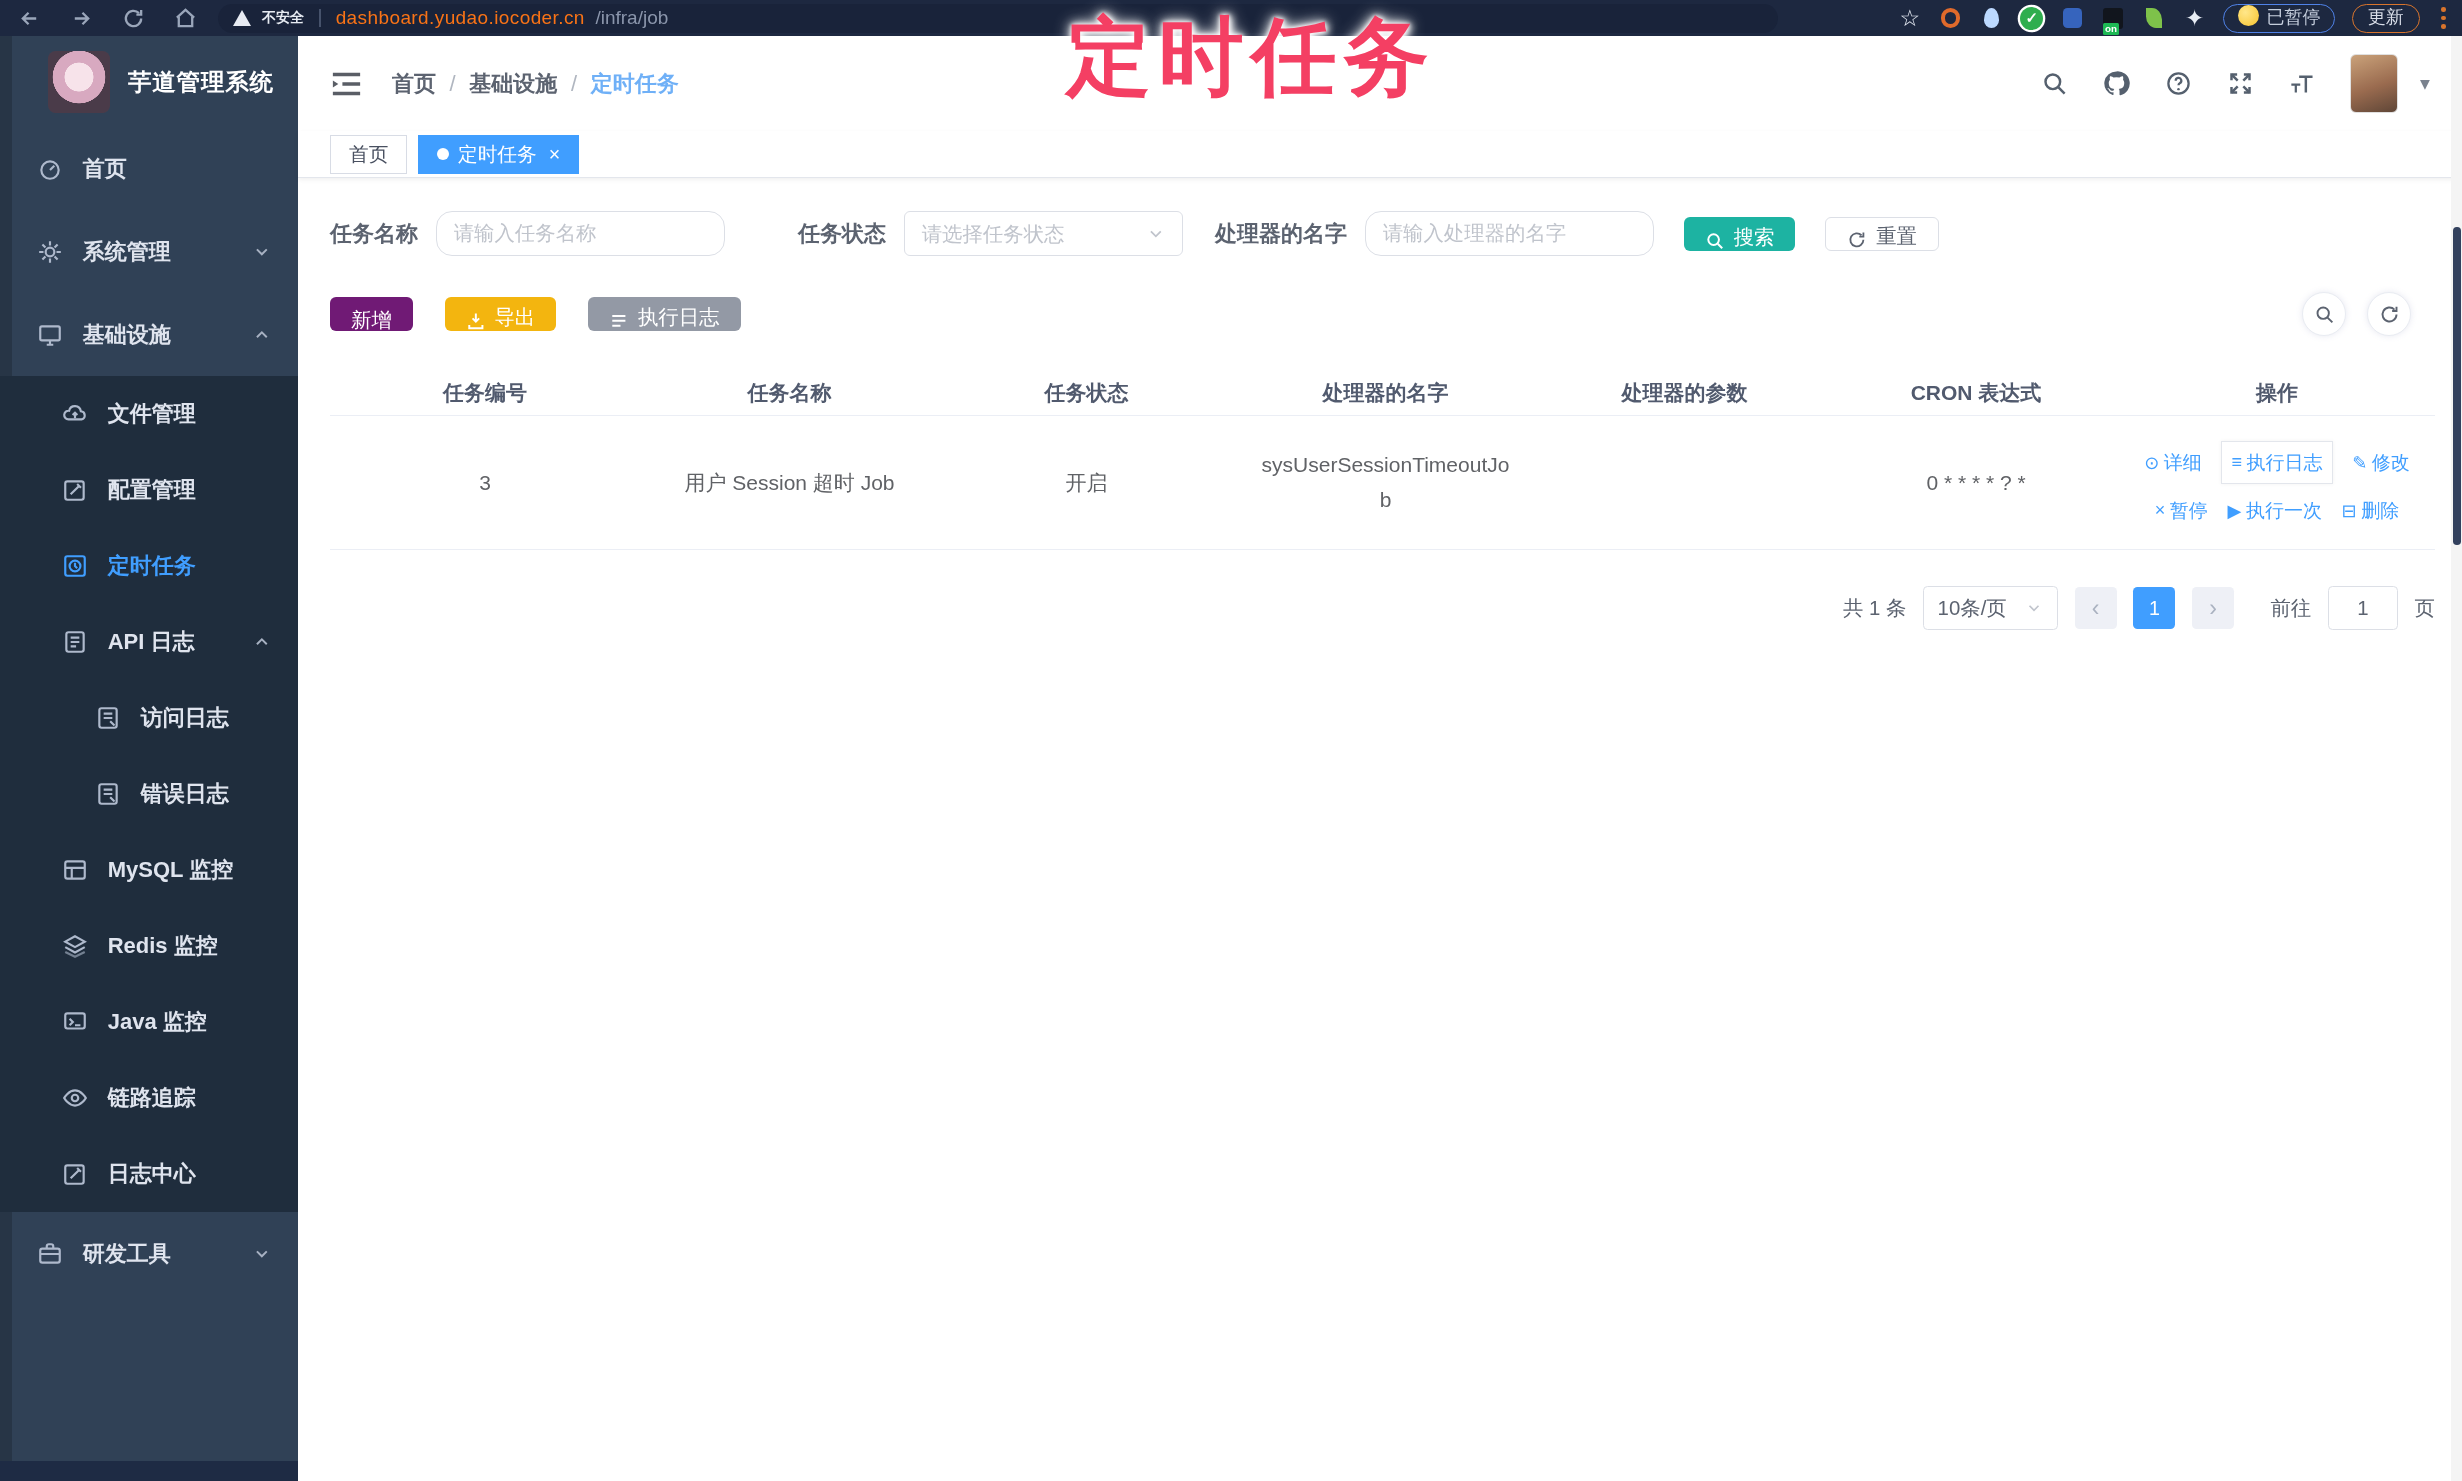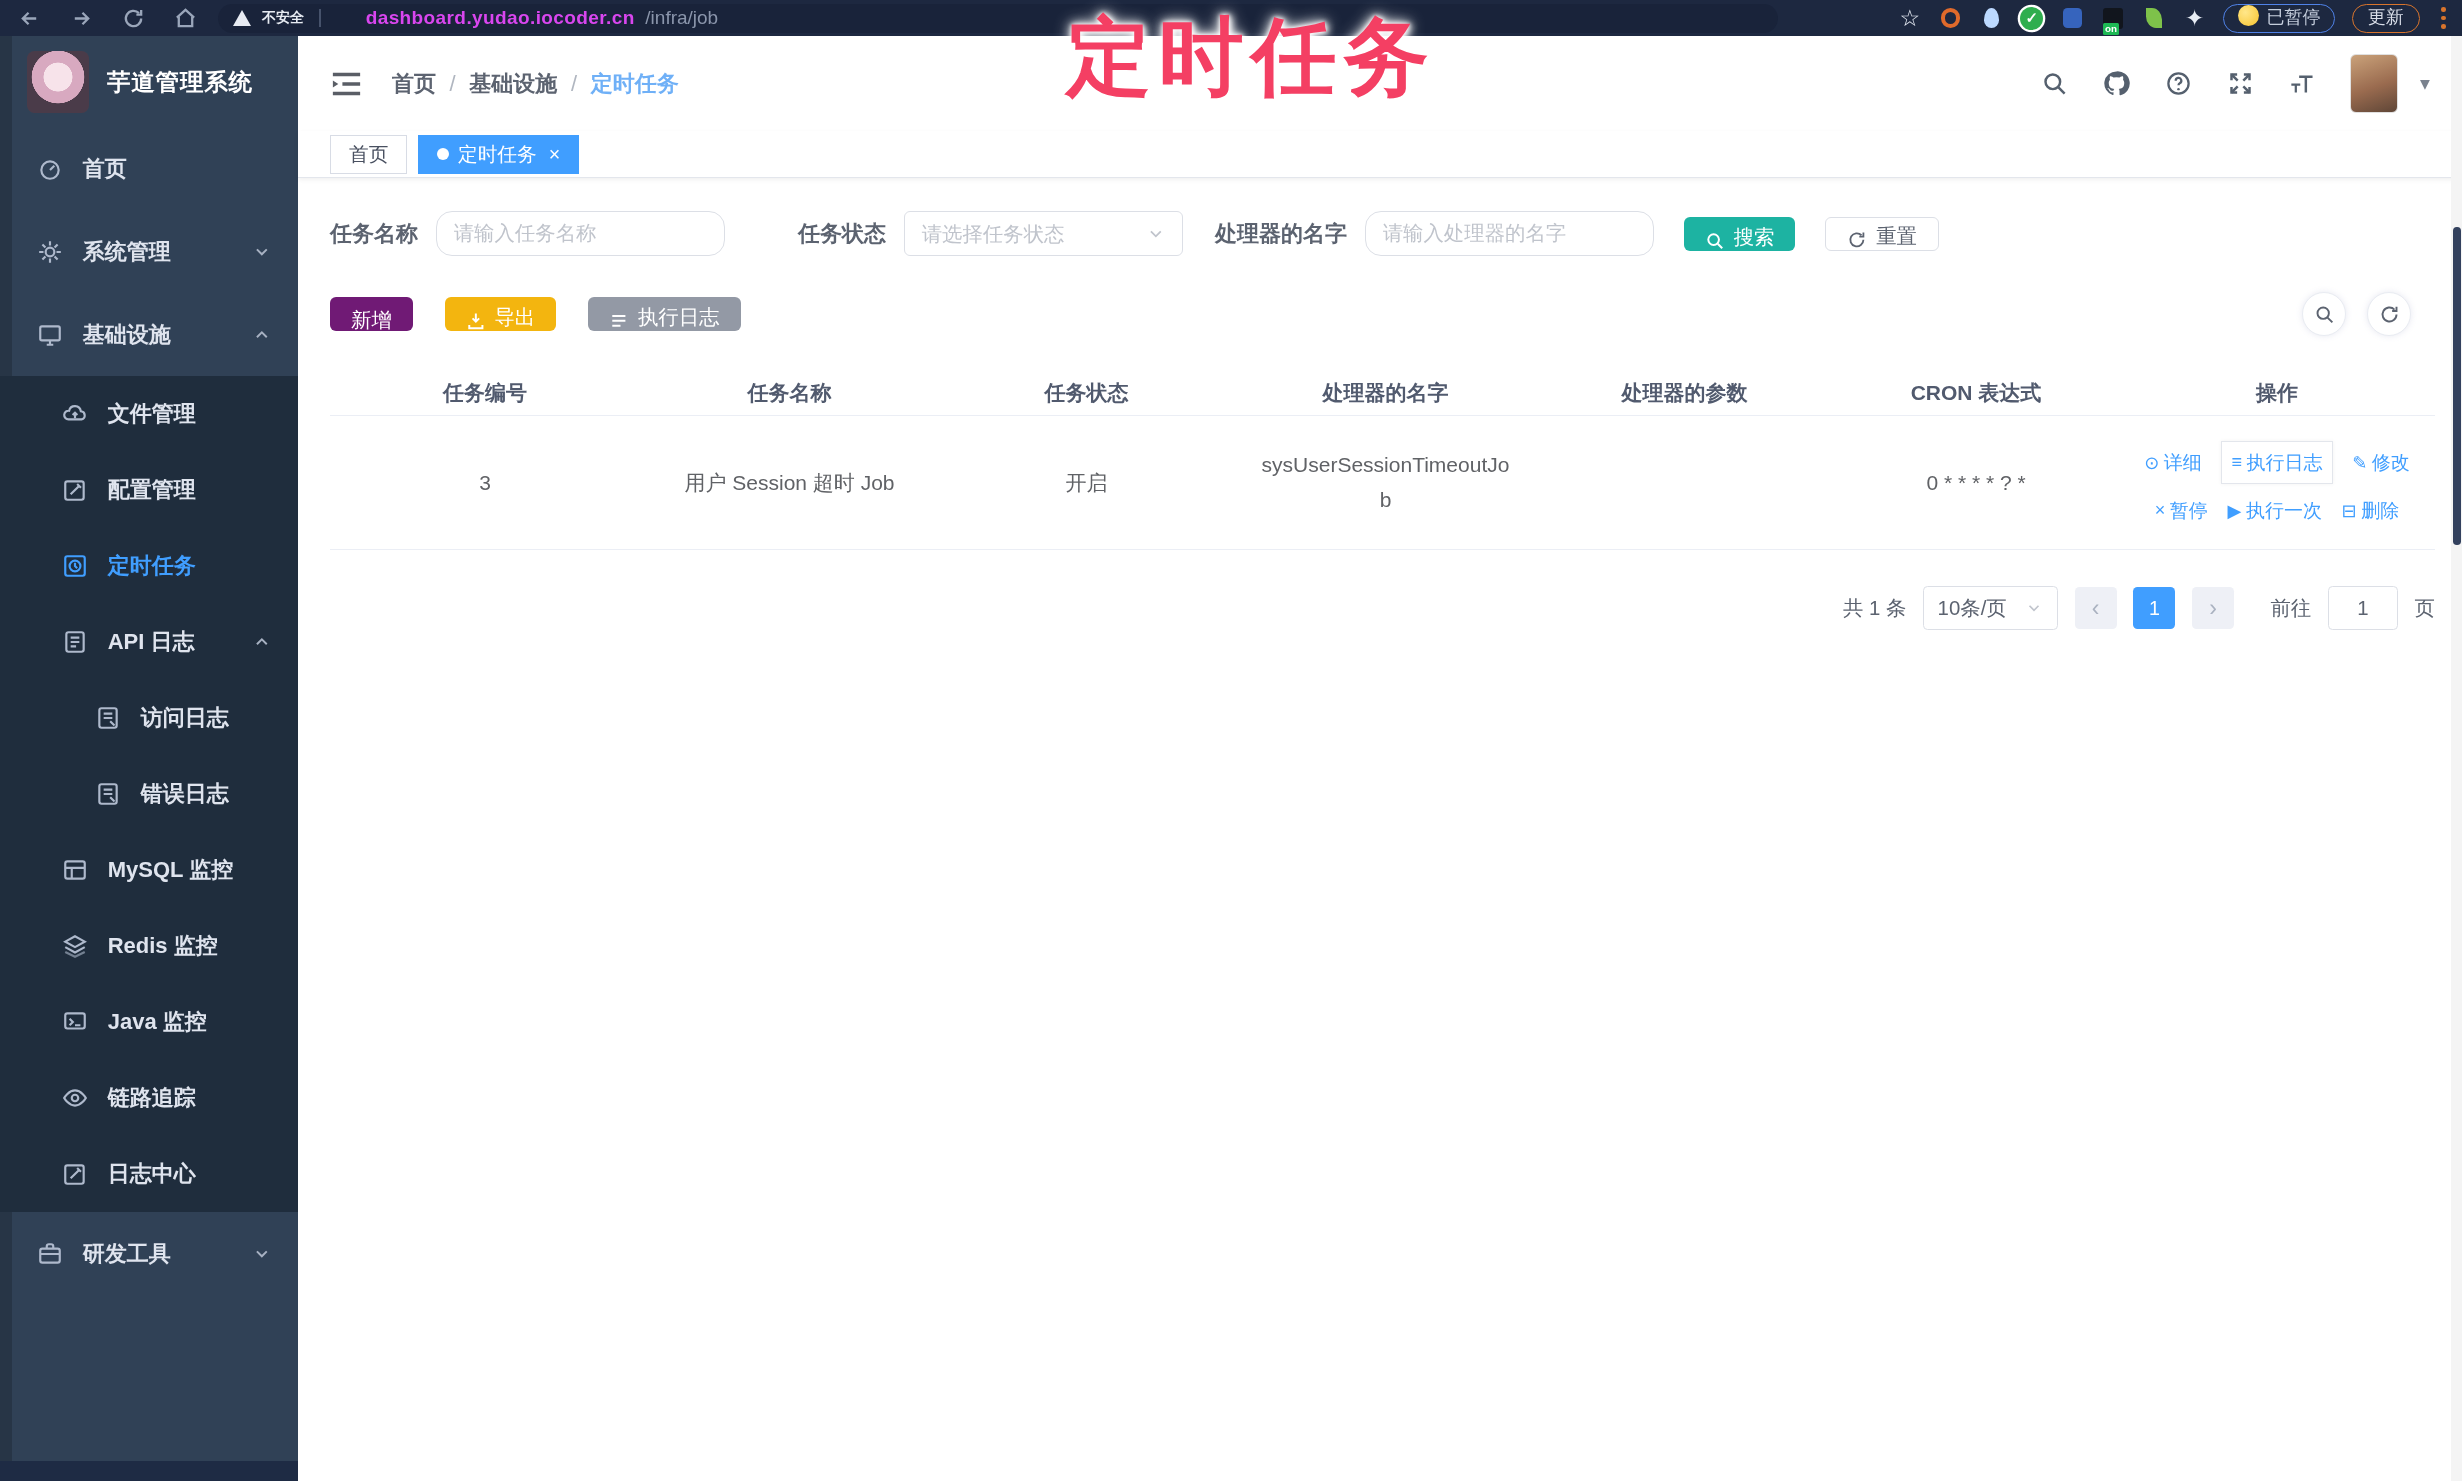--- a/index.html
+++ b/index.html
@@ -10,21 +10,21 @@
   
   .chrome { position:absolute; top:0; left:0; width:2462px; height:36px;
     background:#1d2840; display:flex; align-items:center; color:#aeb6c6; }
   .chrome-nav { display:flex; align-items:center; gap:26px; padding-left:16.7px; }
   .chrome-nav .cicon { width:26px; height:26px; display:flex; align-items:center; justify-content:center; color:#9aa6ba; }
   .url-pill { margin-left:19.7px; height:29px; width:1560px; background:#19233a; border-radius:14.4px;
     display:flex; align-items:center; padding:0 15px; gap:10.6px; }
   .url-sec { color:#e7ebf2; font-size:14px; font-weight:bold; display:flex; align-items:center; gap:7.6px; }
   .warn-tri { width:0; height:0; border-left:9.8px solid transparent; border-right:9.8px solid transparent; border-bottom:16.7px solid #e7ebf2; position:relative; }
   .url-sep { width:1.5px; height:18px; background:#46526b; margin:0 4.5px; }
-  .url-host { color:#d946ef; font-size:19px; font-weight:bold; letter-spacing:0.4px;margin-left:30px; }
+  .url-host { color:#f97316; font-size:19px; font-weight:normal; letter-spacing:0.4px; }
   .url-path { color:#8a95ab; font-size:19px; }
   .chrome-right { margin-left:auto; display:flex; align-items:center; gap:16.7px; padding-right:12px; }
   .ext { width:24px; height:24px; display:flex; align-items:center; justify-content:center; font-size:18px; position:relative; }
   .ext-ring { width:19.7px; height:19.7px; border:4.5px solid #e06a2b; border-radius:50%; }
   .ext-drop { width:15px; height:19.7px; background:#bcd9ff; border-radius:50% 50% 50% 50%/60% 60% 40% 40%; }
   .ext-green { width:23px; height:23px; background:#2fae4f; border-radius:50%; color:#fff; font-size:15px; font-weight:bold; display:flex; align-items:center; justify-content:center; box-shadow:0 0 0 2.3px #fff; }
   .ext-blue { width:19.7px; height:19.7px; background:#3b6fd4; border-radius:4.5px; opacity:.85; }
   .ext-dark { width:19.7px; height:21px; background:#11151d; border-radius:3px; }
   .on-badge { position:absolute; bottom:-4.5px; left:1.5px; background:#1db954; color:#fff; font-size:9.8px; line-height:11.4px; padding:0 2.3px; border-radius:1.5px; font-weight:bold; }
   .ext-leaf { width:16.7px; height:19.7px; background:#7ec24a; border-radius:0 60% 0 60%; }
@@ -36,21 +36,21 @@
   .update { border:1.5px solid #d8742c; color:#d9dee8; padding:0 15px; }
   .kebab { display:flex; flex-direction:column; gap:3.8px; padding:0 4.5px; }
   .kebab i { width:4.5px; height:4.5px; border-radius:50%; background:#d8742c; }
 
   
   .app { position:absolute; top:36px; left:0; right:0; bottom:0; display:flex; }
 
   
   .sidebar { width:298px; background:#304156; position:relative; flex-shrink:0; }
   .sidebar-edge { position:absolute; left:0; top:0; bottom:0; width:12px; background:rgba(0,0,0,.18); }
-  .logo-row { height:91px; display:flex; align-items:center; gap:18px; padding-left:27px; }
+  .logo-row { height:91px; display:flex; align-items:center; gap:18px; padding-left:48px; }
   .logo-img { width:62px; height:62px; border-radius:7.6px;
     background:radial-gradient(circle at 50% 42%, #f7e3ea 0 30%, #d8a9c0 31% 55%, #4a3b49 56% 100%); }
   .logo-title { color:#fff; font-size:23.5px; font-weight:bold; letter-spacing:0.8px; }
   .menu { list-style:none; }
   .m-item { display:flex; align-items:center; gap:19.7px; color:#dfe4ee; font-size:22px; font-weight:600; cursor:pointer; position:relative; }
   .m-top { height:83px; padding-left:36px; }
   .m-sub { height:76px; padding-left:61px; background:#1f2d3d; }
   .m-sub2 { height:76px; padding-left:94px; background:#1f2d3d; }
   .m-item .chev { position:absolute; right:26px; }
   .m-item.active { color:#409eff; }

